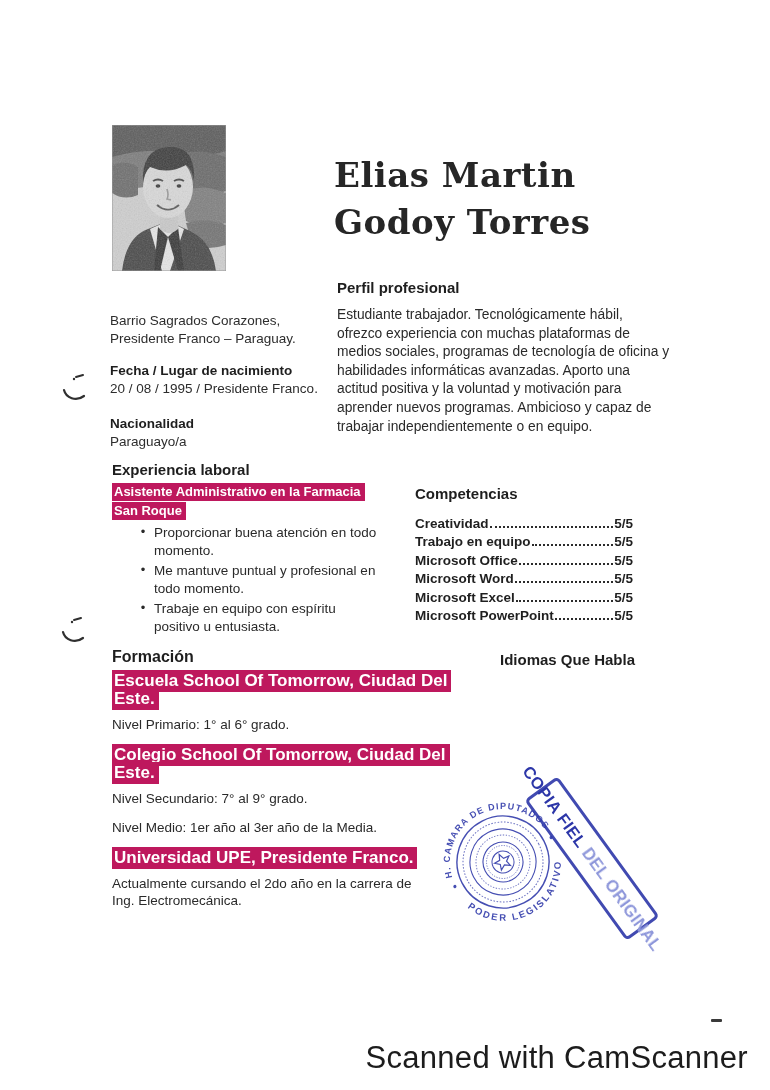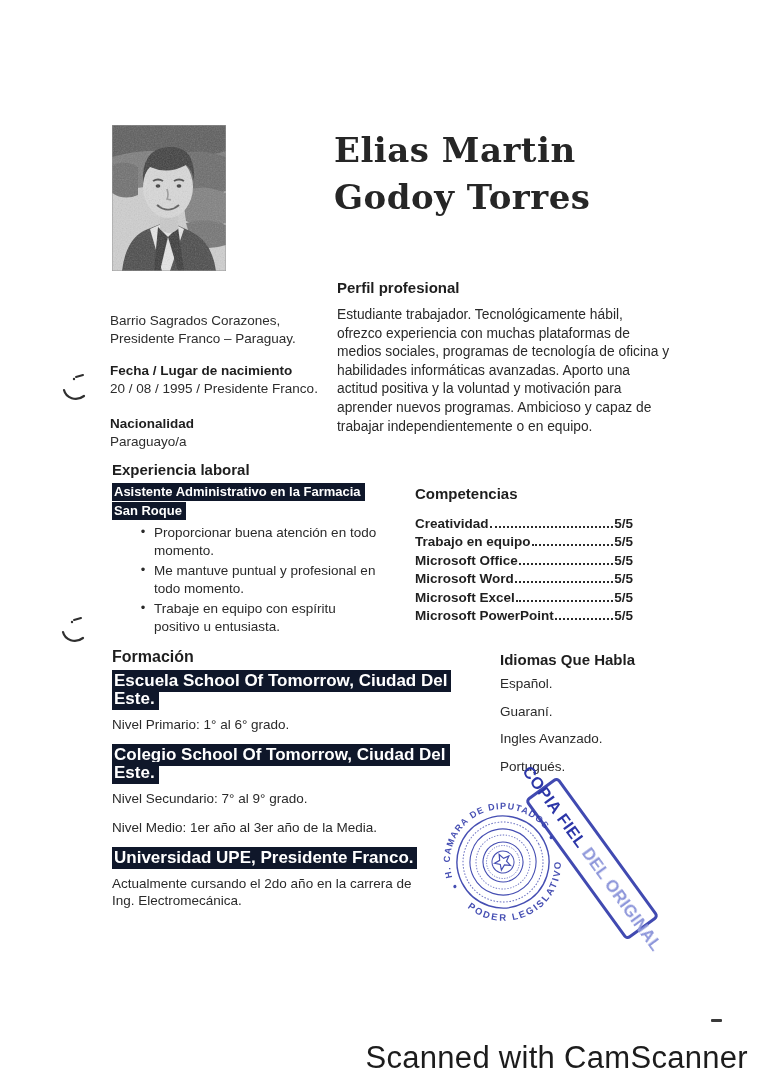--- a/index.html
+++ b/index.html
@@ -6,39 +6,39 @@
   html,body { background:#ffffff; }
   body { font-family:"Liberation Sans", sans-serif; color:#2a2a2a; }
   .page {
     position:relative; width:770px; height:1090px; margin:0 auto;
     background:#ffffff; overflow:hidden;
   }
   
   .photo { position:absolute; left:112px; top:125px; width:114px; height:146px; }
   
   .name {
-    position:absolute; left:334px; top:127px;
+    position:absolute; left:334px; top:152px;
     font-family:"DejaVu Serif", serif; font-weight:700;
     font-size:34px; line-height:47px; color:#262626; letter-spacing:0.5px;
   }
   
   .h-section { font-weight:700; font-size:15px; color:#1e1e1e; }
   .body-txt  { font-size:13.5px; line-height:18px; color:#2d2d2d; }
   
   .contact { position:absolute; left:110px; top:312px; width:230px; }
   .contact .blk { margin-bottom:14px; }
   .contact .lbl { font-weight:700; font-size:13.5px; color:#1e1e1e; }
   
   .profile-h { position:absolute; left:337px; top:279px;text-align:right; }
   .profile-p { position:absolute; left:337px; top:306px; width:334px; font-size:13.8px; line-height:18.6px; }
   
   .exp-h { position:absolute; left:112px; top:461px; }
   .exp-job { position:absolute; left:112px; top:483px; width:272px; font-size:13px; font-weight:700; line-height:16px; }
   .hl {
-    background:#0f172a; color:#ffffff; padding:1px 4px 2px 2px;
+    background:#be185d; color:#ffffff; padding:1px 4px 2px 2px;
     -webkit-box-decoration-break:clone; box-decoration-break:clone; line-height:1.45;margin-top:40px;
   }
   .exp-bullets { position:absolute; left:132px; top:524px; width:250px; }
   .b-row { display:flex; margin-bottom:3px; }
   .b-dot { width:22px; text-align:center; flex:none; font-size:13px; }
   .b-txt { flex:1; font-size:13.5px; line-height:17.5px; }
   
   .skills-h { position:absolute; left:415px; top:485px; }
   .skills { position:absolute; left:415px; top:512px; width:218px; }
   .s-row { display:flex; align-items:flex-end; height:18.5px; font-weight:700; font-size:13.5px; color:#1f1f1f; }
@@ -211,26 +211,20 @@
     <div class="edu-entry">
       <div class="edu-detail">Nivel Medio: 1er año al 3er año de la Media.</div>
     </div>
     <div class="edu-entry">
       <span class="edu-school hl">Universidad UPE, Presidente Franco.</span>
       <div class="edu-detail" style="width:320px;">Actualmente cursando el 2do año en la carrera de Ing. Electromecánica.</div>
     </div>
   </div>
 
   <div class="lang-h h-section">Idiomas Que Habla</div>
-  <div class="langs">
-    <div class="lang-item">Español.</div>
-    <div class="lang-item">Guaraní.</div>
-    <div class="lang-item">Ingles Avanzado.</div>
-    <div class="lang-item">Portugués.</div>
-  </div>
 
   <svg class="stamp-round" viewBox="0 0 140 140" aria-hidden="true">
     <g transform="rotate(-27 70 70)" fill="none" stroke="#2c36a8">
       <defs>
         <path id="arcT" d="M 17 70 A 53 53 0 0 1 123 70" fill="none"></path>
         <path id="arcB" d="M 13 72 A 57 57 0 0 0 127 72" fill="none"></path>
       </defs>
       <circle cx="70" cy="70" r="46" stroke-width="1.4"></circle>
       <circle cx="70" cy="70" r="40" stroke-width="1" stroke-dasharray="1.6 1.6" opacity="0.8"></circle>
       <circle cx="70" cy="70" r="33" stroke-width="1.1"></circle>

